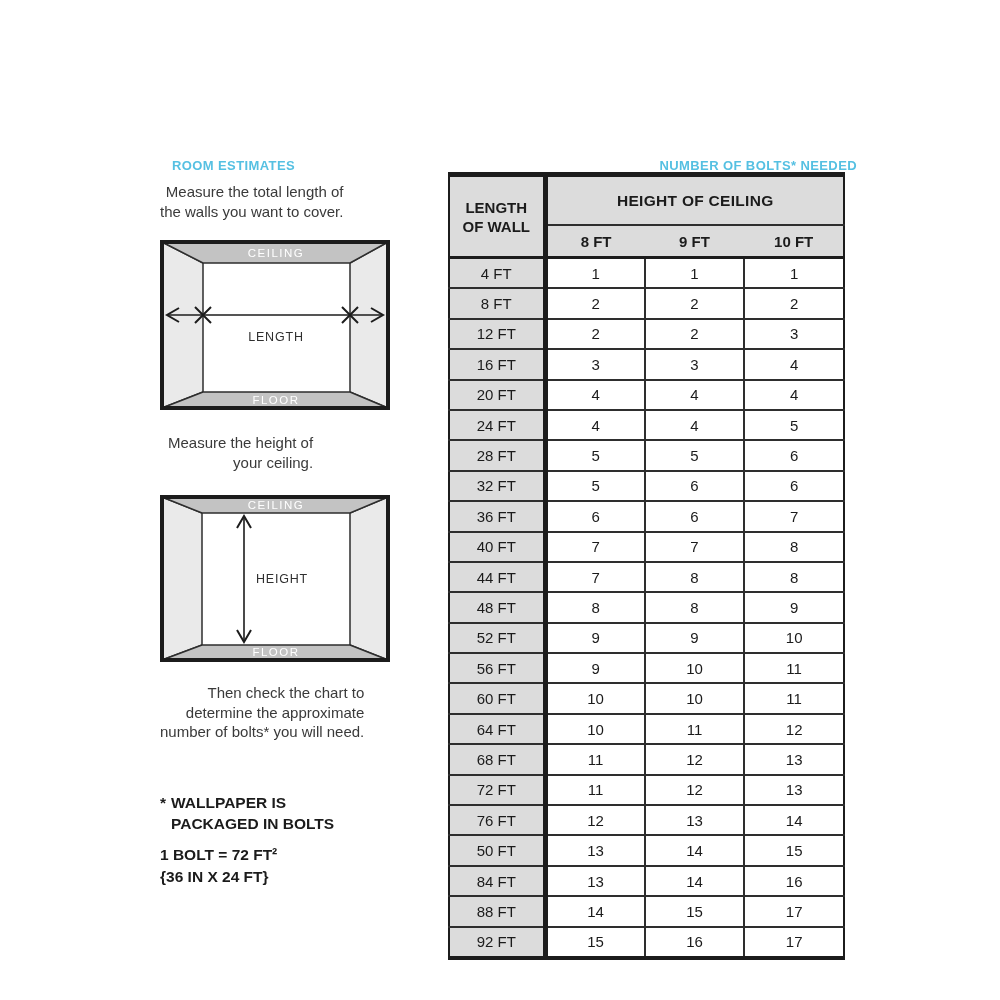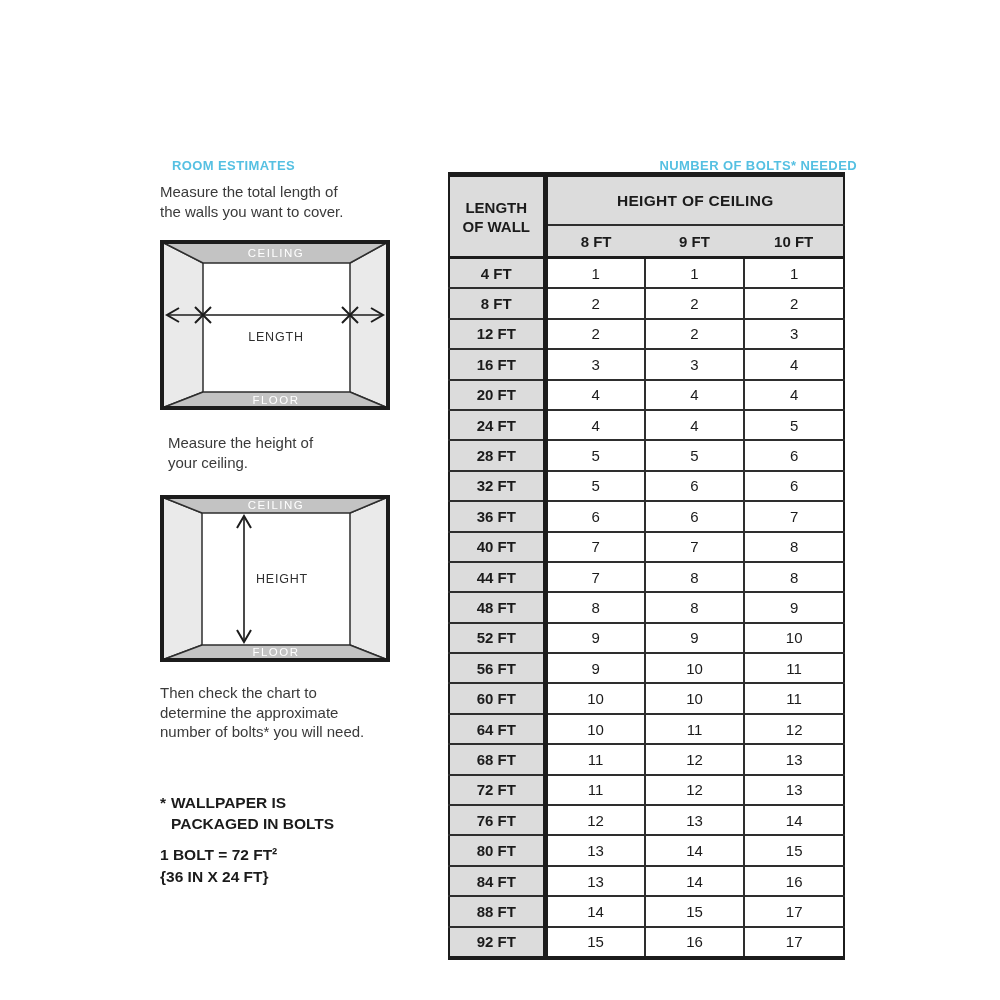--- a/index.html
+++ b/index.html
@@ -14,21 +14,21 @@
     color:var(--accent);
   }
   .section-heading {
     position:absolute; margin:12px; font-size:13px; font-weight:bold;
     letter-spacing:0.4px; color:var(--heading-accent);
   }
   #room-estimates-heading { left:160px; top:146px; }
   #bolts-heading { left:448px; top:146px; width:397px; text-align:right; }
   .body-text {
     position:absolute; margin:0; font-size:15px; line-height:19.5px;
-    color:#3a3a3a; white-space:pre-line;
+    color:#3a3a3a; white-space:pre-line;text-align:right;
   }
   #p-length { left:160px; top:182px; }
   #p-height { left:168px; top:433px; }
   #p-chart  { left:160px; top:683px; }
   .diagram { position:absolute; width:230px; }
   #diagram-length { left:160px; top:240px; height:170px; }
   #diagram-height { left:160px; top:495px; height:167px; }
   .trap-band { fill:var(--wall-band-gray); stroke:var(--row-line); stroke-width:1.5; }
   .trap-side { fill:var(--wall-side-gray); stroke:var(--row-line); stroke-width:1.5; }
   .outer-frame { fill:none; stroke:var(--line-dark); stroke-width:4; }
@@ -69,21 +69,21 @@
     background:var(--cell-gray); height:47px;
     border-bottom:2px solid var(--row-line);
     font-weight:bold; font-size:15.5px; letter-spacing:0.3px;
   }
   th.sub {
     background:var(--cell-gray); height:30px;
     border-bottom:3px solid var(--line-dark);
     font-weight:bold; font-size:15px;
   }
   td.wall {
-    background:var(--cell-gray); font-weight:bold;
+    background:var(--cell-gray); font-weight:normal;
     border-right:5px solid var(--line-dark);
     border-top:2px solid var(--row-line);
     height:28.4px;
   }
   td.val { border-top:2px solid var(--row-line); }
   td.val + td.val { border-left:2px solid var(--row-line); }
 </style>
 </head>
 <body>
 
@@ -271,21 +271,21 @@
           <td class="val">12</td>
           <td class="val">13</td>
         </tr>
         <tr>
           <td class="wall">76 FT</td>
           <td class="val">12</td>
           <td class="val">13</td>
           <td class="val">14</td>
         </tr>
         <tr>
-          <td class="wall">80 FT</td>
+          <td class="wall">50 FT</td>
           <td class="val">13</td>
           <td class="val">14</td>
           <td class="val">15</td>
         </tr>
         <tr>
           <td class="wall">84 FT</td>
           <td class="val">13</td>
           <td class="val">14</td>
           <td class="val">16</td>
         </tr>

